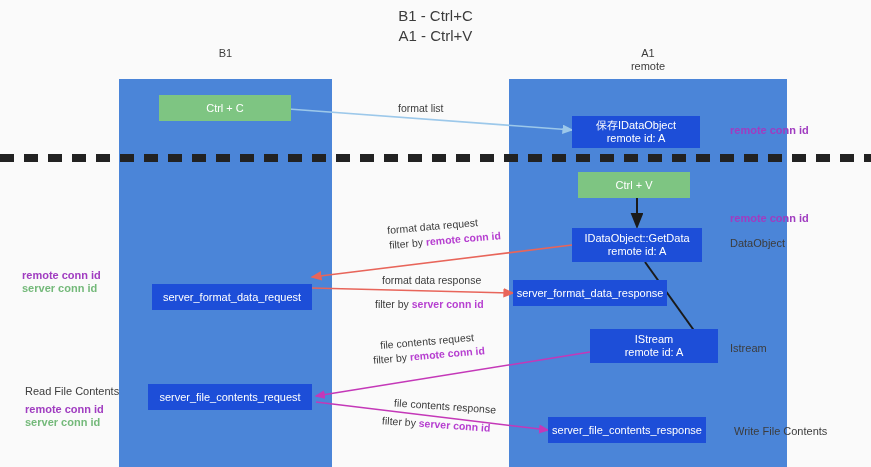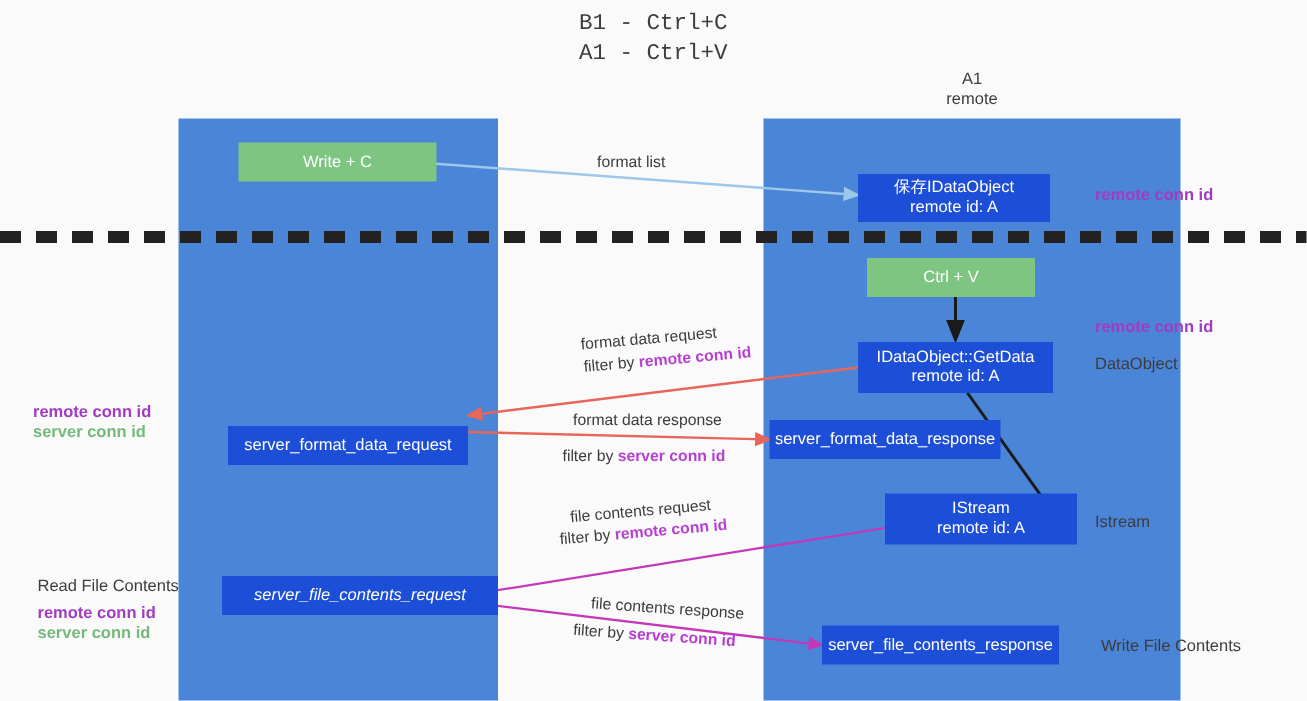--- a/index.html
+++ b/index.html
@@ -4,21 +4,21 @@
 <style>
   html,body{margin:0;padding:0;background:#fafafa;}
   body{width:871px;height:467px;position:relative;overflow:hidden;
        font-family:"Liberation Sans",sans-serif;color:#3c3c3c;}
   #stage{position:absolute;left:0;top:0;width:871px;height:467px;background:#fafafa;}
   .lane{position:absolute;background:#4b85d8;}
   .lane-b1{left:119px;top:79px;width:213px;height:388px;}
   .lane-a1{left:509px;top:79px;width:278px;height:388px;}
   .lane-hdr{position:absolute;text-align:center;font-size:11px;line-height:13px;color:#3c3c3c;}
   .title{position:absolute;left:0;top:6px;width:871px;text-align:center;
-         font-size:15px;line-height:20px;color:#3c3c3c;font-family:Liberation Mono, monospace;}
+         font-size:15px;line-height:20px;color:#3c3c3c;}
   .box{position:absolute;box-sizing:border-box;display:flex;flex-direction:column;
        align-items:center;justify-content:center;color:#fff;font-size:11px;line-height:13px;
        text-align:center;}
   .box.green{background:#7ec582;}
   .box.orange{background:#1d4ed8;}
   .side{position:absolute;font-size:11px;line-height:14px;color:#3c3c3c;}
   .side.purple{color:#a03cc0;font-weight:bold;}
   .side.green{color:#74b97a;font-weight:bold;}
   .edgelbl{position:absolute;font-size:10.5px;line-height:14px;color:#3c3c3c;white-space:nowrap;}
   .edgelbl .k{color:#b63fd0;font-weight:bold;}
@@ -30,20 +30,21 @@
 <body>
 
 <div id="stage">
 
   <div class="title">
     <div>B1 - Ctrl+C</div>
     <div>A1 - Ctrl+V</div>
   </div>
 
   <div class="lane-hdr" style="left:119px;top:47px;width:213px;">
+    <div>B1</div>
   </div>
   <div class="lane-hdr" style="left:509px;top:47px;width:278px;">
     <div>A1</div>
     <div>remote</div>
   </div>
 
   <div class="lane lane-b1"></div>
   <div class="lane lane-a1"></div>
 
   <svg class="wires">
@@ -73,28 +74,28 @@
     <path d="M645,262 L708,350" stroke="#1a1a1a" stroke-width="2" fill="none" marker-end="url(#ar-blk)"></path>
 
     <path d="M590,352 L316,396" stroke="#c438b8" stroke-width="1.5" fill="none" marker-end="url(#ar-mag)"></path>
 
     <path d="M316,402 L548,430" stroke="#c438b8" stroke-width="1.5" fill="none" marker-end="url(#ar-mag)"></path>
   </svg>
 
   <div class="dash"></div>
 
   <div class="box green" style="left:159px;top:95px;width:132px;height:26px;">
-    <span>Write + C</span>
+    <span>Ctrl + C</span>
   </div>
 
   <div class="box orange" style="left:152px;top:284px;width:160px;height:26px;">
     <span>server_format_data_request</span>
   </div>
 
-  <div class="box orange" style="left:148px;top:384px;width:184px;height:26px;font-style:italic;">
+  <div class="box orange" style="left:148px;top:384px;width:164px;height:26px;">
     <span>server_file_contents_request</span>
   </div>
 
   <div class="box orange" style="left:572px;top:116px;width:128px;height:32px;">
     <span>保存IDataObject</span>
     <span>remote id: A</span>
   </div>
 
   <div class="box green" style="left:578px;top:172px;width:112px;height:26px;">
     <span>Ctrl + V</span>

